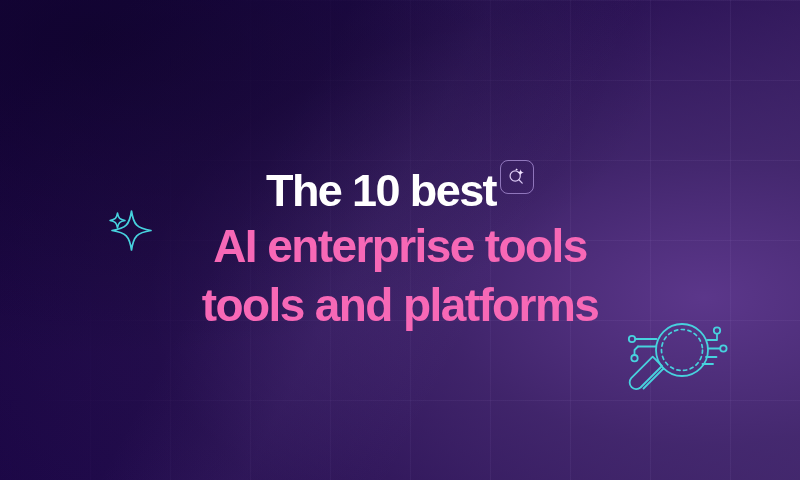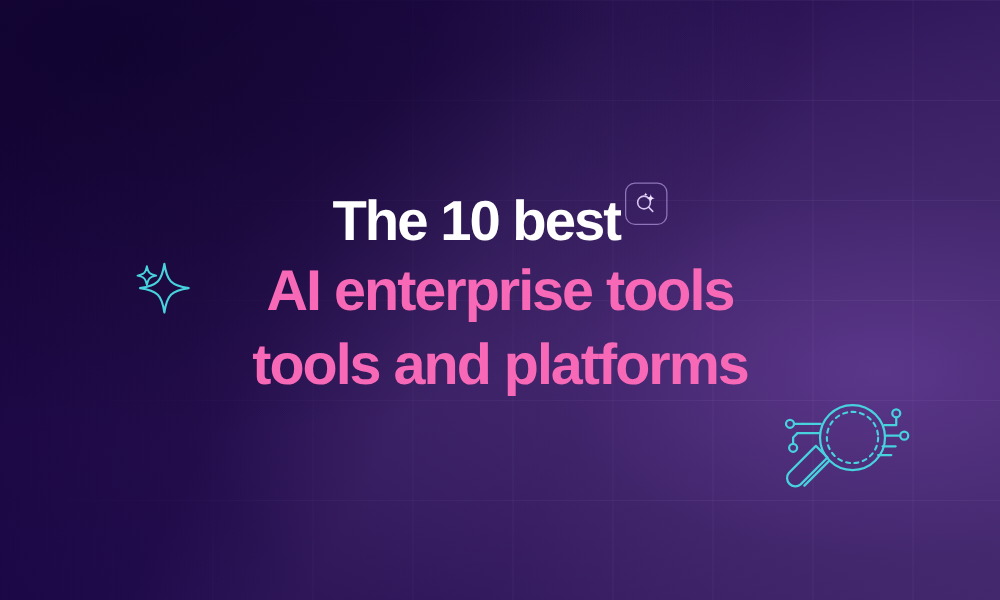--- a/index.html
+++ b/index.html
@@ -37,21 +37,21 @@
   .vignette {
     position:absolute; inset:0;
     background:radial-gradient(130% 120% at 12% 8%, rgba(10,2,34,0.55) 0%, rgba(10,2,34,0.0) 55%);
     pointer-events:none;
   }
 
   
   .headline {
     position:absolute;
     left:0; right:0;
-    top:150px;
+    top:164px;
     text-align:center;
     z-index:6;
     line-height:1.0;
   }
   .line {
     display:block;
     font-weight:700;
     letter-spacing:-1.6px;
     white-space:nowrap;
   }

